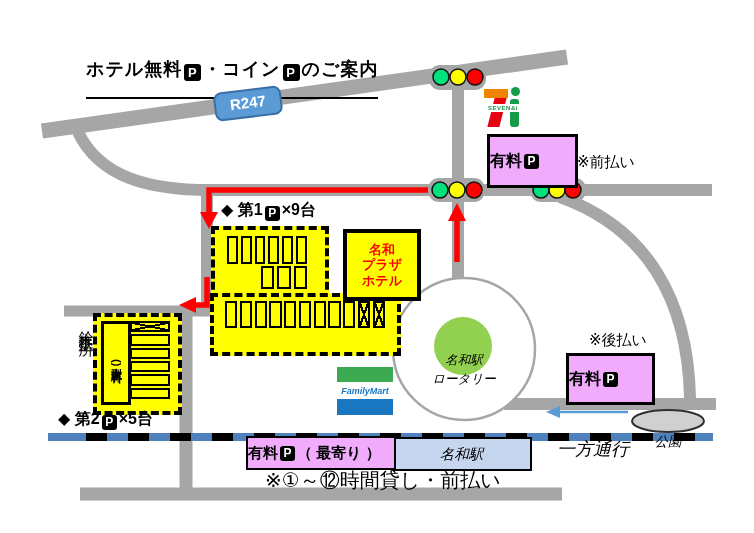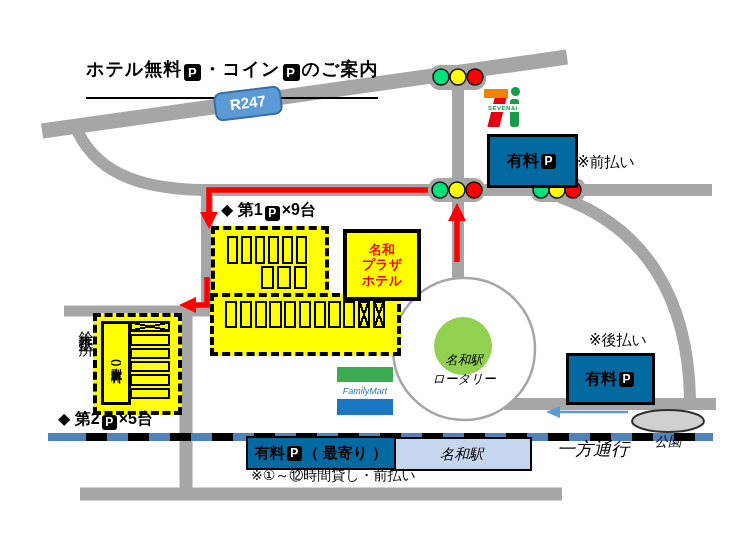--- a/index.html
+++ b/index.html
@@ -17,22 +17,22 @@
         border-radius:8px;color:#fff;font-weight:bold;font-size:15px;text-align:center;
         line-height:24px;transform:rotate(-7deg);z-index:3;}
   
   #seveni{left:484px;top:87px;width:38px;height:42px;z-index:3;}
   #seveni .bar7{position:absolute;left:0;top:2px;width:24px;height:9px;background:#f08300;}
   #seveni .dot{position:absolute;left:27px;top:0;width:9px;height:9px;border-radius:50%;background:#169b4a;}
   #seveni .stem{position:absolute;left:7px;top:11px;width:12px;height:29px;background:#e60012;transform:skewX(-14deg);}
   #seveni .ibar{position:absolute;left:26px;top:12px;width:9px;height:28px;background:#169b4a;border-radius:3px;}
   #seveni .band{position:absolute;left:-2px;top:17px;width:42px;height:8px;background:#fff;
                 color:#169b4a;font-weight:bold;font-size:6px;line-height:8px;text-align:center;letter-spacing:.5px;}
-  .whitebox{background:#0369a1;border:3px solid #000;display:flex;align-items:center;
-            justify-content:center;font-weight:bold;z-index:3;}
+  .whitebox{background:#f0abfc;border:3px solid #000;display:flex;align-items:center;
+            justify-content:flex-start;font-weight:bold;z-index:3;}
   #paid-top{left:487px;top:134px;width:85px;height:48px;font-size:16px;}
   #prepaid{left:577px;top:153px;font-size:15px;z-index:3;}
   .lot-label{font-size:16px;font-weight:600;white-space:nowrap;z-index:4;}
   #lot1-label{left:221px;top:200px;}
   .lot{background:#ffff00;border:4px dashed #000;z-index:2;}
   #lot1{left:211px;top:226px;width:110px;height:67px;}
   #lot1-top{position:absolute;left:12px;top:6px;width:80px;height:28px;display:flex;gap:3px;}
   #lot1-bottom{position:absolute;left:46px;top:36px;width:46px;height:23px;display:flex;gap:3px;}
   .stall{flex:1;border:2.5px solid #000;background:#ffff00;}
   .stall.crossed{background-image:
@@ -51,31 +51,31 @@
               writing-mode:vertical-rl;text-orientation:mixed;font-size:11px;font-weight:bold;
               display:flex;align-items:center;justify-content:center;}
   #lot2-col{position:absolute;left:33px;top:4px;width:40px;height:78px;display:flex;flex-direction:column;gap:2px;}
   #lot2-label{left:58px;top:409px;}
   .cursive{font-family:"Liberation Serif","DejaVu Serif",serif;font-style:italic;z-index:3;margin-top:20px;}
   #rotary-green{left:434px;top:317px;width:58px;height:58px;border-radius:50%;background:#92d050;z-index:2;}
   #rotary-text{left:412px;top:331px;width:104px;text-align:center;font-size:12.5px;
                white-space:pre-line;line-height:1.5;z-index:3;}
   #fm{left:337px;top:367px;width:56px;z-index:3;}
   #fm .g{height:15px;background:#3caa50;}
-  #fm .t{height:17px;background:#fff;color:#1a78c2;font-weight:normal;font-size:9px;
+  #fm .t{height:17px;background:#fff;color:#1a78c2;font-weight:bold;font-size:9px;
          display:flex;align-items:center;justify-content:center;font-style:italic;}
   #fm .b{height:16px;background:#1a78c2;}
   #postpaid{left:589px;top:331px;font-size:15px;z-index:3;}
   #paid-right{left:566px;top:353px;width:83px;height:46px;font-size:16px;}
   #oneway{left:557px;top:417px;font-size:18px;}
   #park-label{left:637px;top:413px;width:62px;text-align:center;font-size:13.5px;}
   #station{left:391px;top:417px;width:137px;height:30px;background:#c6d6ee;border:2.5px solid #000;
            display:flex;align-items:center;justify-content:center;font-size:14.5px;}
   #paid-near{left:246px;top:436px;width:146px;height:30px;font-size:15px;border-width:2.5px;}
-  #bottom-note{left:251px;top:467px;font-size:14px;z-index:3;}
+  #bottom-note{left:265px;top:467px;font-size:20px;z-index:3;}
 </style>
 </head>
 <body>
 
 <div id="map">
 
   <svg id="roads" width="754" height="533" viewBox="0 0 754 533">
 
     <path d="M42,131 L567,57" stroke="#a6a6a6" stroke-width="15" fill="none"></path>
     <path d="M78,132 C100,178 150,190 210,190 L712,190" stroke="#a6a6a6" stroke-width="12" fill="none"></path>

